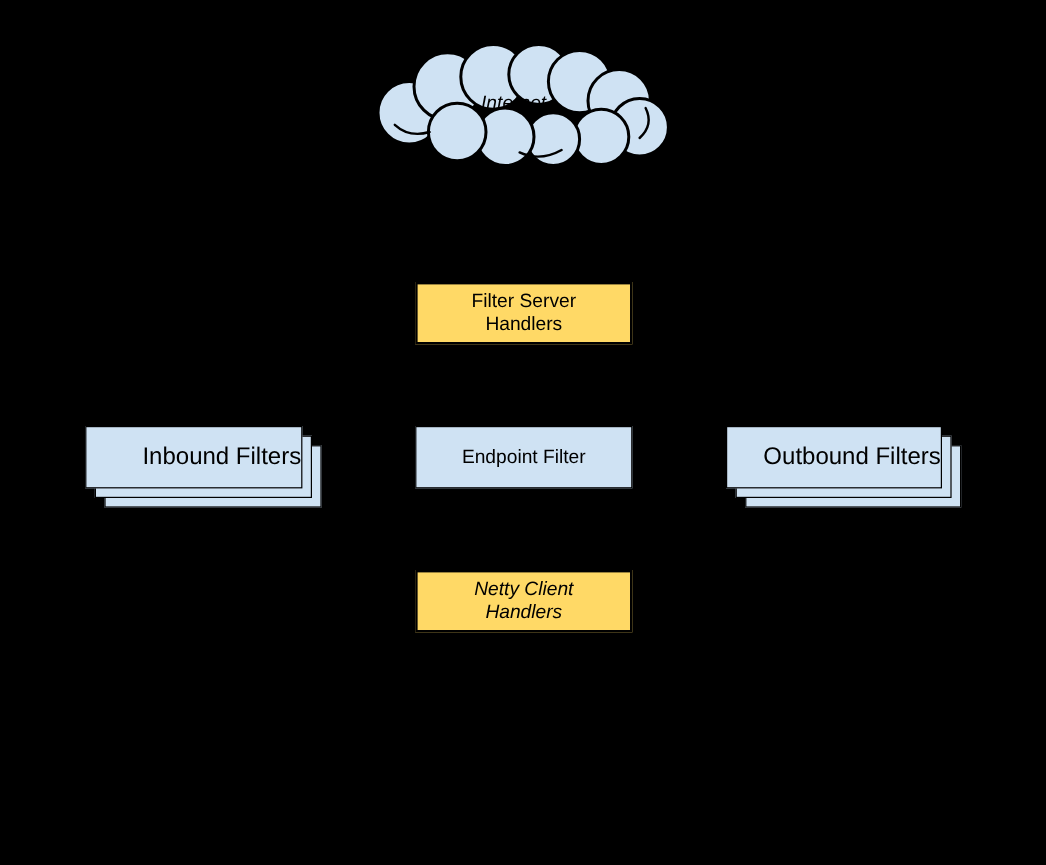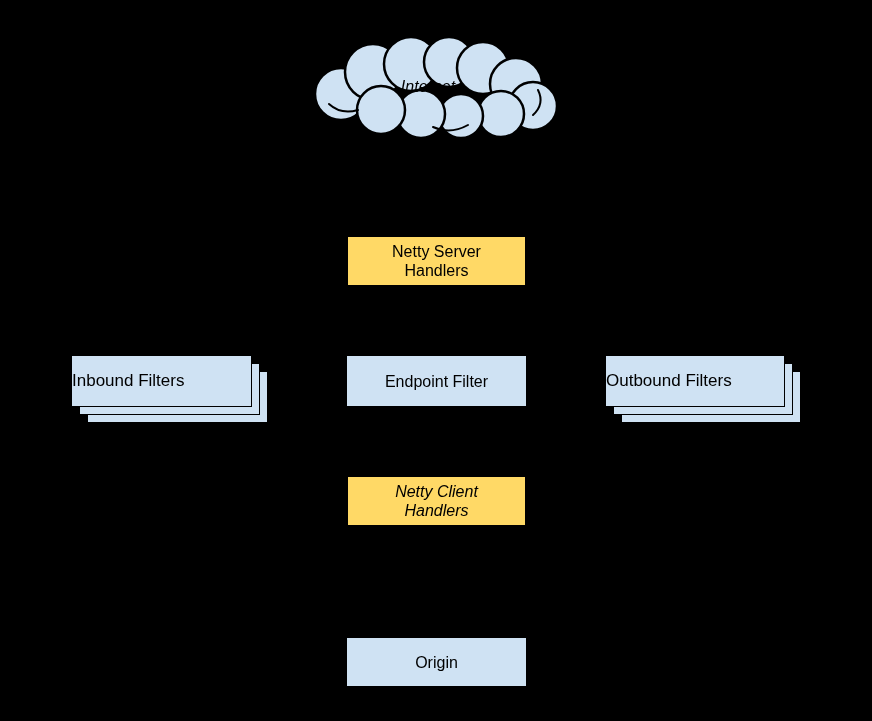--- a/index.html
+++ b/index.html
@@ -30,22 +30,22 @@
   
   .stack{position:absolute;}
   .stack .layer{
     position:absolute;box-sizing:border-box;
     background:var(--node-fill,#cfe2f3);
     border:1px solid var(--border,#000);
   }
   .stack .layer.back2{left:16px;top:16px;}
   .stack .layer.back1{left:8px;top:8px;}
   .stack .layer.front{
-    left:0;top:0;display:flex;align-items:center;justify-content:flex-start;
-    text-align:center;font-size:17px;
+    left:0;top:0;display:flex;align-items:center;justify-content:flex-end;
+    text-align:center;font-size:20px;
   }
 
   
   .cloud{position:absolute;left:311px;top:34px;width:252px;height:106px;}
   .cloud svg{position:absolute;left:0;top:0;overflow:visible;}
   .cloud-stroke{fill:var(--node-fill,#cfe2f3);stroke:var(--border,#000);stroke-width:2.5;}
   .cloud-fillonly{fill:var(--node-fill,#cfe2f3);stroke:none;}
   .cloud-detail{fill:none;stroke:var(--border,#000);stroke-width:2;stroke-linecap:round;}
   .cloud-label{
     position:absolute;left:0;top:0;width:234px;height:106px;
@@ -75,21 +75,21 @@
       </g>
       <use href="#cloud-bumps" class="cloud-fillonly"></use>
       <path class="cloud-detail" d="M 18 70 q 12 11 29 6"></path>
       <path class="cloud-detail" d="M 122 93 q 17 8 35 -2"></path>
       <path class="cloud-detail" d="M 227 56 q 7 14 -5 25"></path>
     </svg>
     <div class="cloud-label">Internet</div>
   </div>
 
   <div class="node box-yellow" style="left:346px;top:235px;width:181px;height:52px;">
-    <span class="label-narrow">Netty Server Handlers</span>
+    <span class="label-narrow">Filter Server Handlers</span>
   </div>
 
   <div class="stack" style="left:71px;top:355px;width:197px;height:68px;">
     <div class="layer back2" style="width:181px;height:52px;"></div>
     <div class="layer back1" style="width:181px;height:52px;"></div>
     <div class="layer front" style="width:181px;height:52px;">
       <span>Inbound Filters</span>
     </div>
   </div>
 
@@ -102,17 +102,14 @@
     <div class="layer back1" style="width:180px;height:52px;"></div>
     <div class="layer front" style="width:180px;height:52px;">
       <span>Outbound Filters</span>
     </div>
   </div>
 
   <div class="node box-yellow" style="left:346px;top:475px;width:181px;height:52px;font-style:italic;">
     <span class="label-narrow">Netty Client Handlers</span>
   </div>
 
-  <div class="node box-blue" style="left:346px;top:637px;width:181px;height:50px;">
-    <span>Origin</span>
-  </div>
 
 </div>
 
 </body></html>

